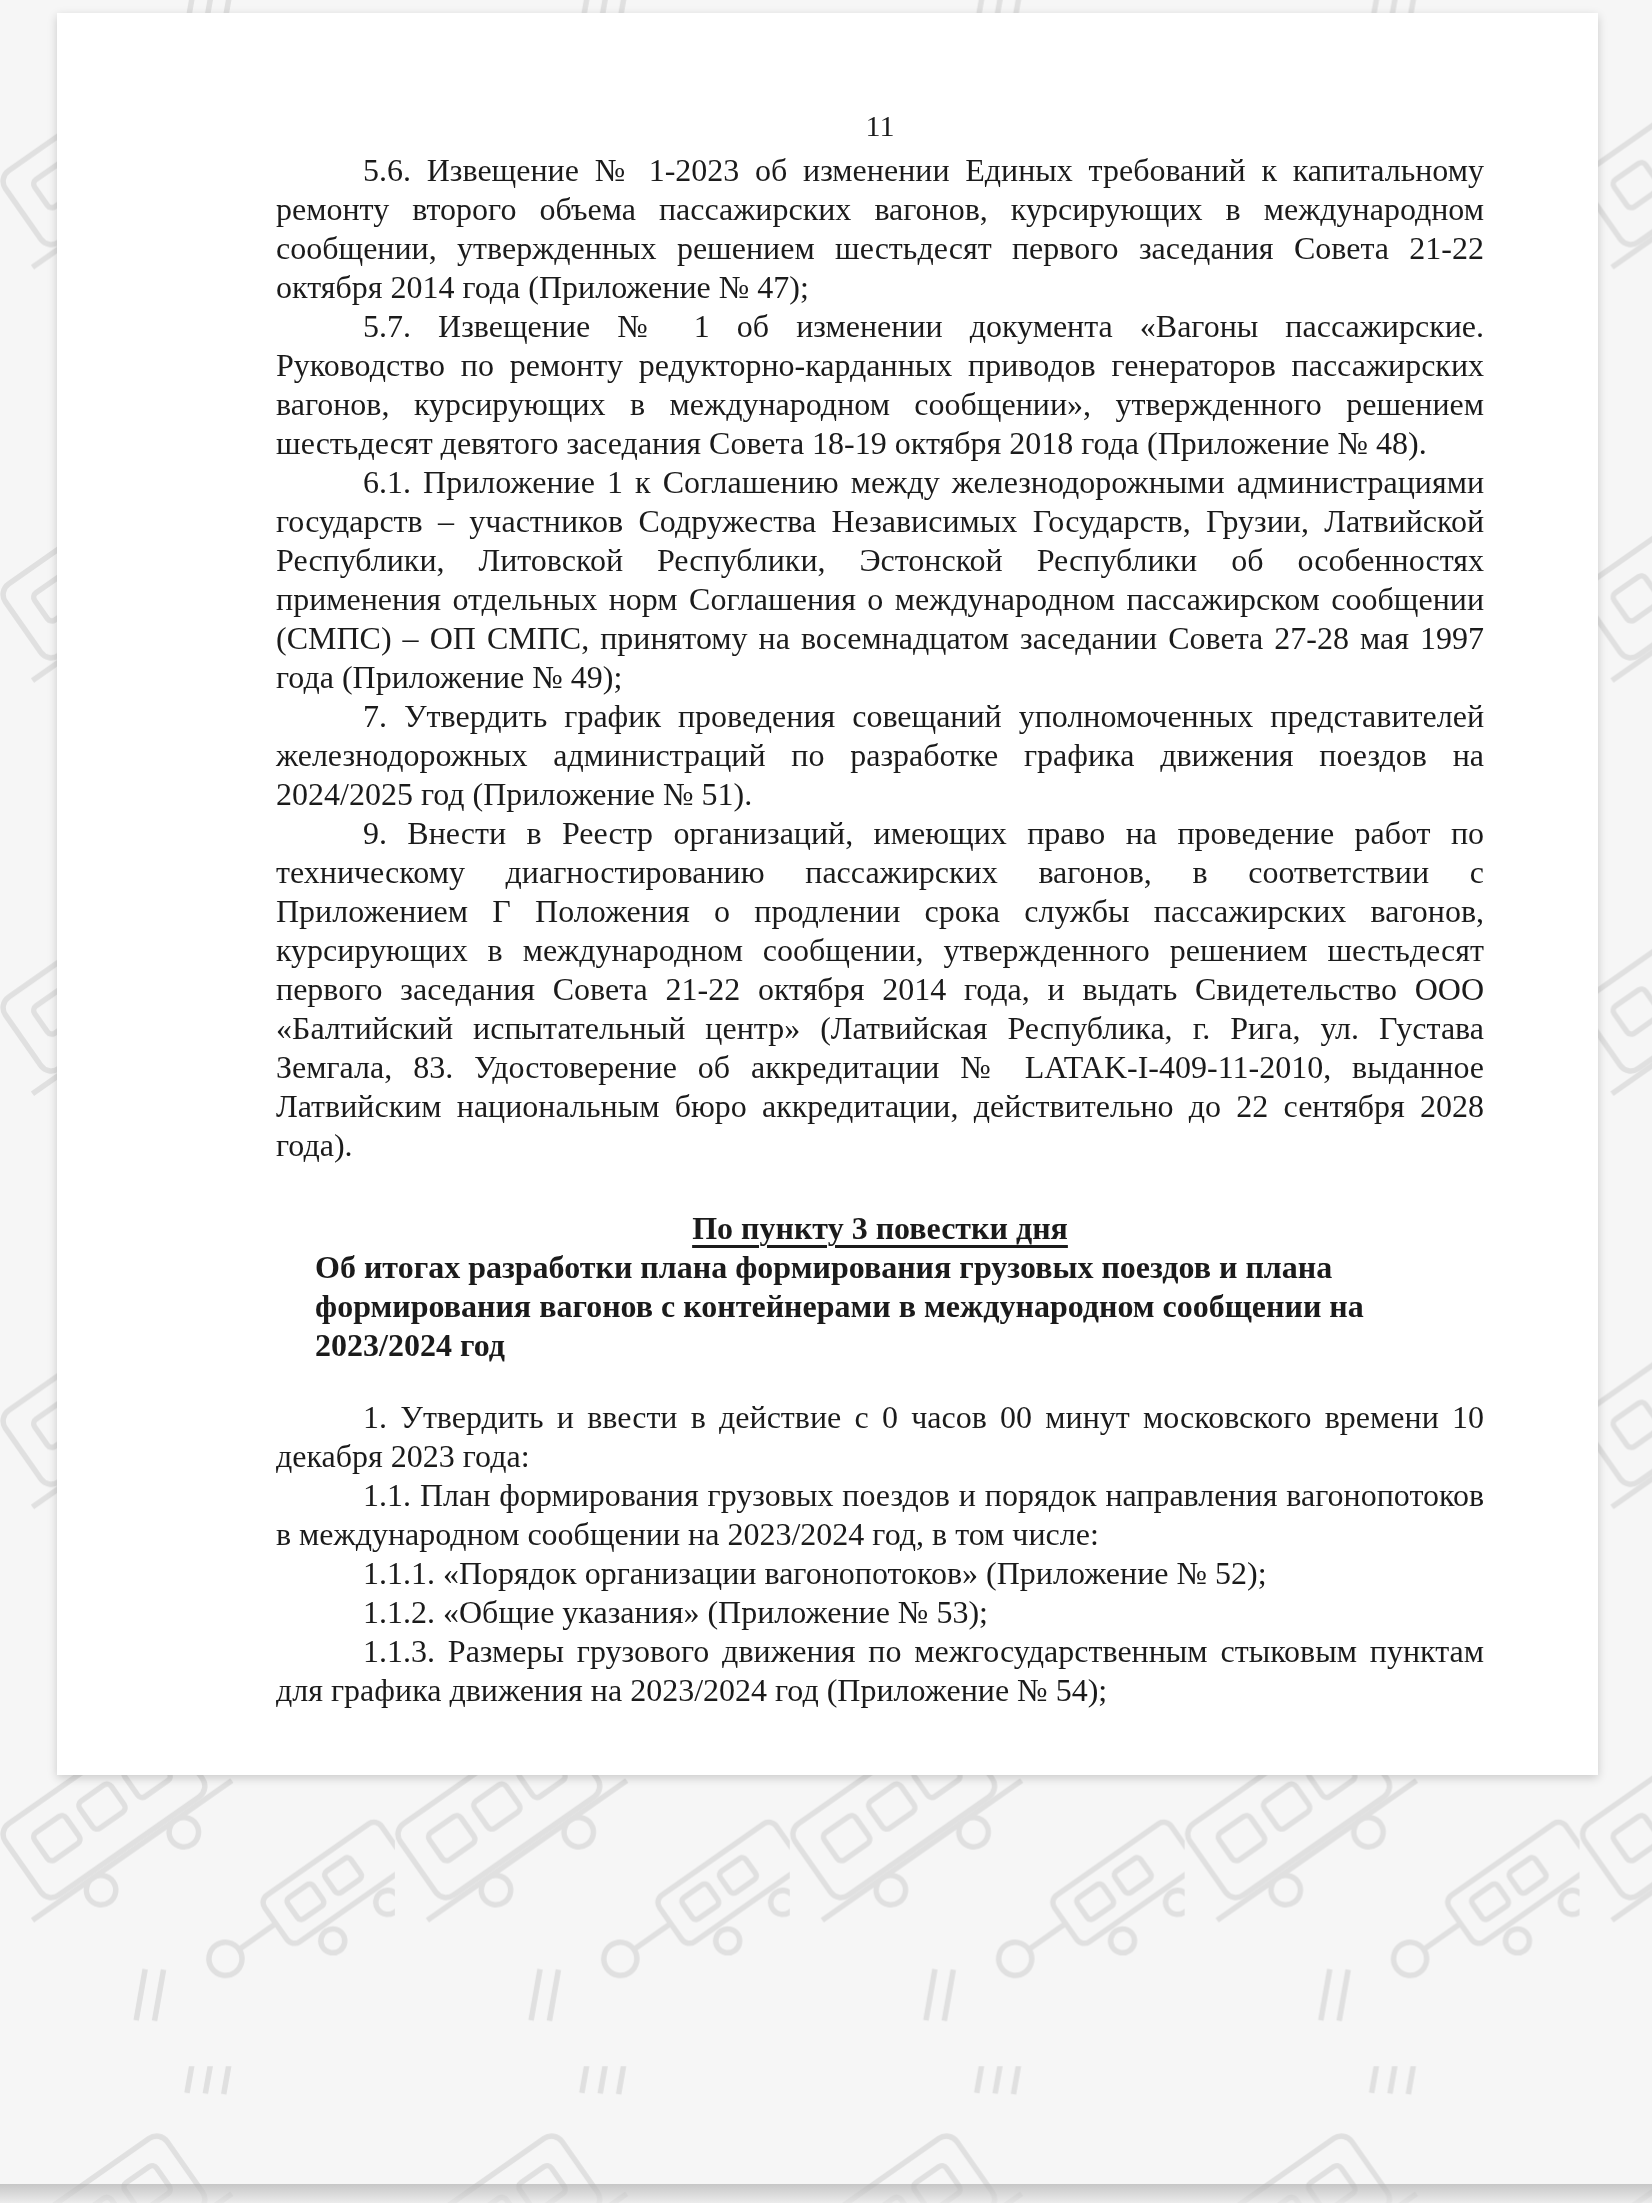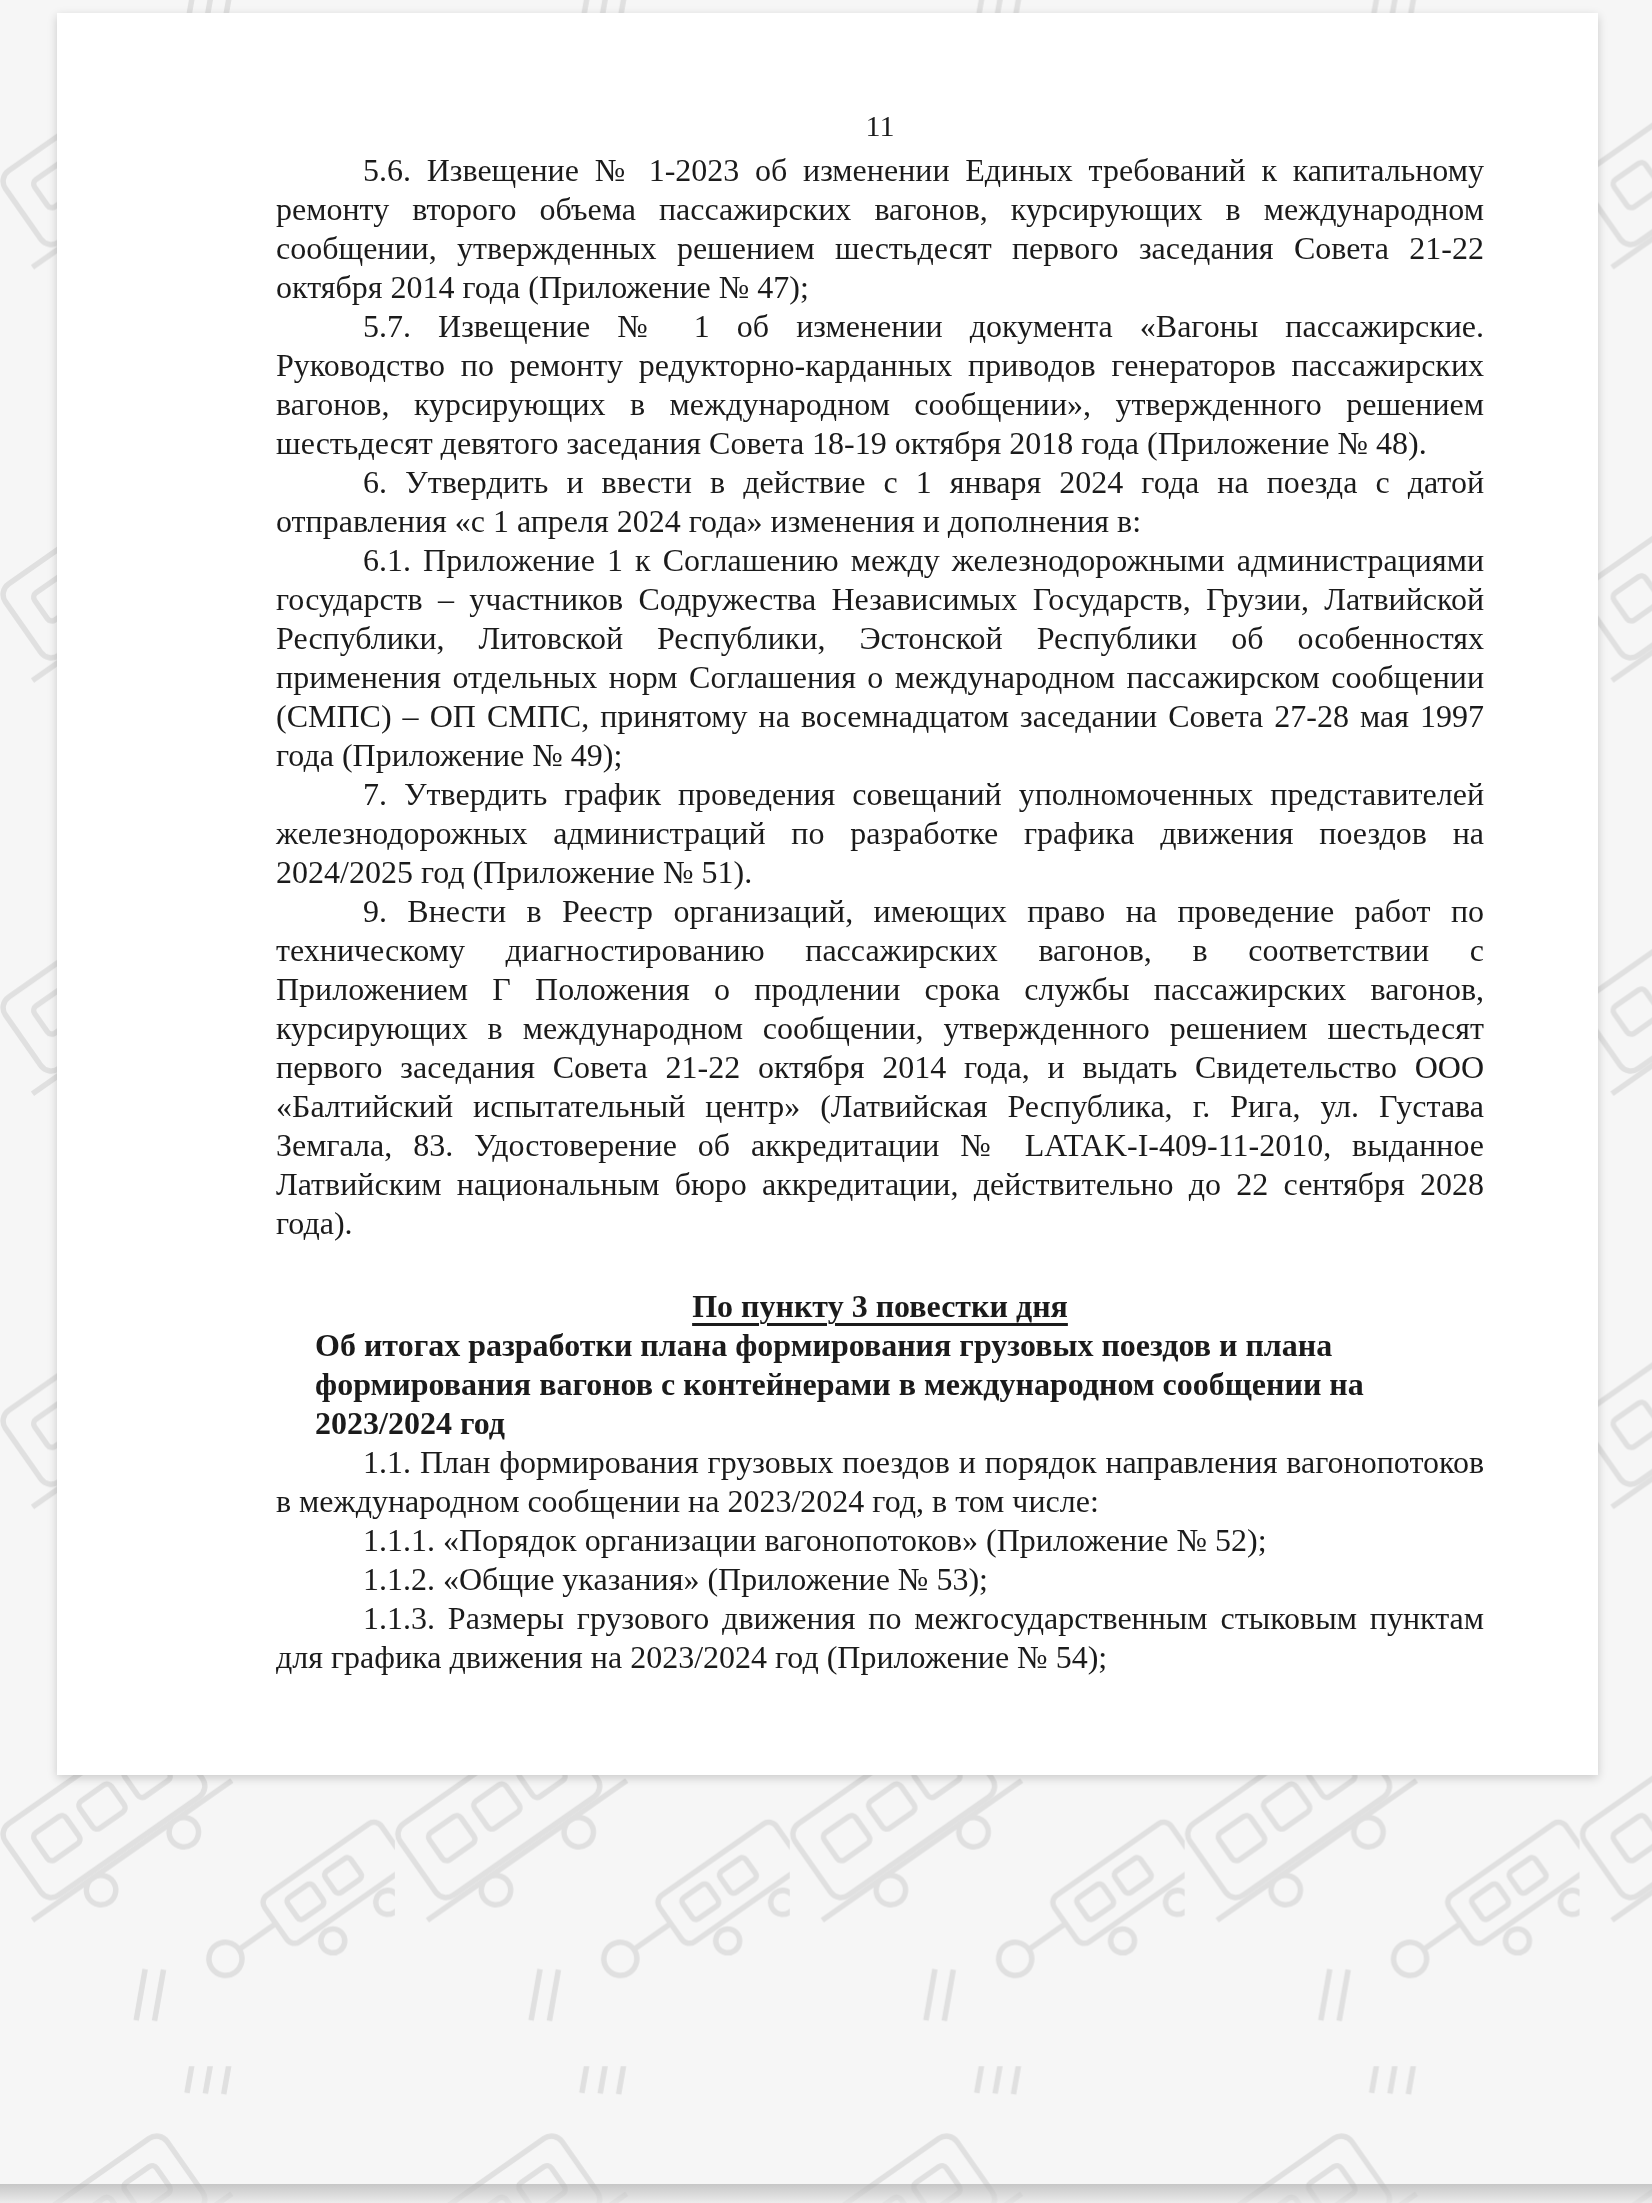--- a/index.html
+++ b/index.html
@@ -98,32 +98,32 @@
 
 <div class="bottom-band"></div>
 
 <div class="page">
   <div class="content">
 
     <div class="page-number">11</div>
 
     <p>5.6. Извещение № 1-2023 об изменении Единых требований к капитальному ремонту второго объема пассажирских вагонов, курсирующих в международном сообщении, утвержденных решением шестьдесят первого заседания Совета 21-22 октября 2014 года (Приложение № 47);</p>
     <p>5.7. Извещение № 1 об изменении документа «Вагоны пассажирские. Руководство по ремонту редукторно-карданных приводов генераторов пассажирских вагонов, курсирующих в международном сообщении», утвержденного решением шестьдесят девятого заседания Совета 18-19 октября 2018 года (Приложение № 48).</p>
-    <p>6. Утвердить и ввести в действие с 1 января 2024 года на поезда с датой отправления «с 1 апреля 2024 года» изменения и дополнения в:</p>
     <p>6.1. Приложение 1 к Соглашению между железнодорожными администрациями государств – участников Содружества Независимых Государств, Грузии, Латвийской Республики, Литовской Республики, Эстонской Республики об особенностях применения отдельных норм Соглашения о международном пассажирском сообщении (СМПС) – ОП СМПС, принятому на восемнадцатом заседании Совета 27-28 мая 1997 года (Приложение № 49);</p>
     <p>7. Утвердить график проведения совещаний уполномоченных представителей железнодорожных администраций по разработке графика движения поездов на 2024/2025 год (Приложение № 51).</p>
     <p>9. Внести в Реестр организаций, имеющих право на проведение работ по техническому диагностированию пассажирских вагонов, в соответствии с Приложением Г Положения о продлении срока службы пассажирских вагонов, курсирующих в международном сообщении, утвержденного решением шестьдесят первого заседания Совета 21-22 октября 2014 года, и выдать Свидетельство ООО «Балтийский испытательный центр» (Латвийская Республика, г. Рига, ул. Густава Земгала, 83. Удостоверение об аккредитации № LATAK-I-409-11-2010, выданное Латвийским национальным бюро аккредитации, действительно до 22 сентября 2028 года).</p>
 
     <div class="section">
       <div class="section-heading">
         <span>По пункту 3 повестки дня</span>
       </div>
       <div class="section-title">Об итогах разработки плана формирования грузовых поездов и плана формирования вагонов с контейнерами в международном сообщении на 2023/2024 год</div>
     </div>
 
+    <p class="first-after-title">1. Утвердить и ввести в действие с 0 часов 00 минут московского времени 10 декабря 2023 года:</p>
     <p>1.1. План формирования грузовых поездов и порядок направления вагонопотоков в международном сообщении на 2023/2024 год, в том числе:</p>
     <p>1.1.1. «Порядок организации вагонопотоков» (Приложение № 52);</p>
     <p>1.1.2. «Общие указания» (Приложение № 53);</p>
     <p>1.1.3. Размеры грузового движения по межгосударственным стыковым пунктам для графика движения на 2023/2024 год (Приложение № 54);</p>
 
   </div>
 </div>
 
 
 </body></html>

